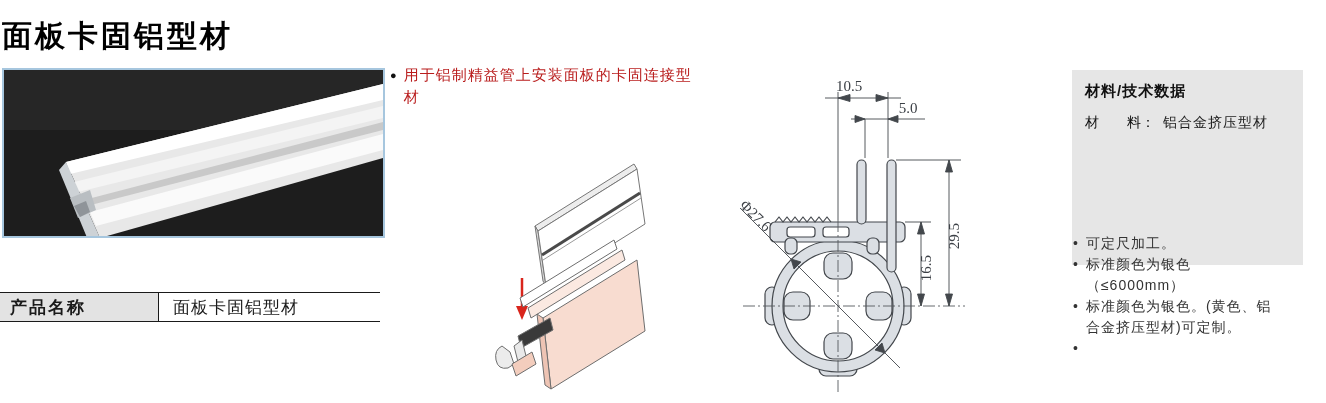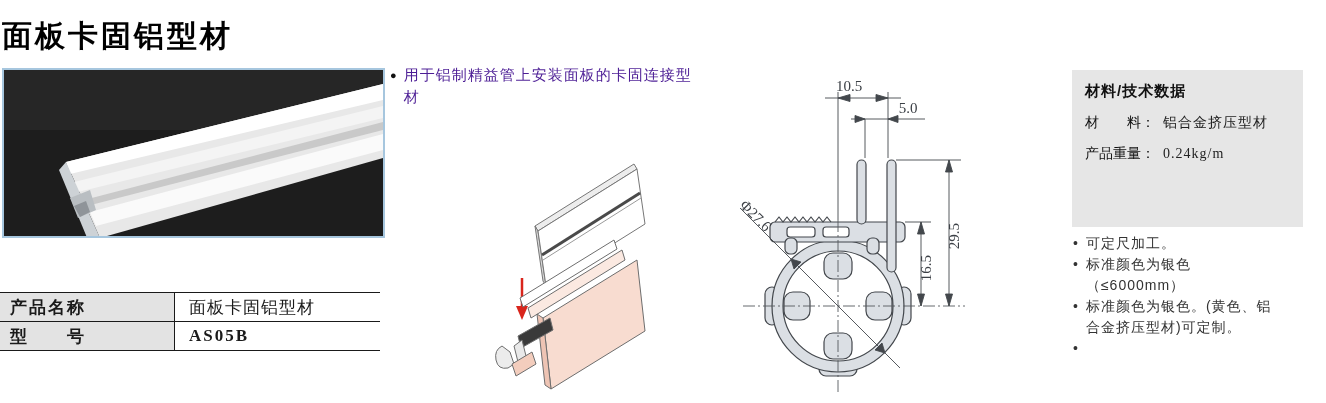--- a/index.html
+++ b/index.html
@@ -19,46 +19,46 @@
   
   .photo-frame{
     left:2px;top:68px;width:379px;height:166px;
     border:2px solid #a6c6de;background:#1d1d1d;
   }
   .photo-frame svg{display:block;}
 
   
   .desc{left:390px;top:64px;width:312px;display:flex;}
   .desc .dot{font-size:11px;line-height:22px;margin-right:7px;color:#111;}
-  .desc .txt{font-size:15px;line-height:22px;color:#4c1d95;letter-spacing:1px;}
+  .desc .txt{font-size:15px;line-height:22px;color:#b91c1c;letter-spacing:1px;}
 
   
   .ptable{
     left:0px;top:292px;width:380px;
     border-collapse:collapse;table-layout:fixed;
     font-size:17px;
   }
   .ptable td{
-    height:28px;padding:0 16px 0 10px;
+    height:28px;padding:0 0 0 10px;
     border-top:1.5px solid #1a1a1a;border-bottom:1.5px solid #1a1a1a;
     vertical-align:middle;
   }
   .ptable td.lbl{
     width:148px;background:#e3e3e3;font-weight:bold;
     font-family:"Liberation Serif","DejaVu Serif",serif;letter-spacing:2px;
     border-right:1.5px solid #1a1a1a;
   }
   .ptable td.val{
     font-family:"Liberation Serif","DejaVu Serif",serif;letter-spacing:1px;padding-left:14px;
   }
   .ptable tr.model td.val{font-weight:bold;letter-spacing:2px;}
 
   
   .panel{
-    left:1072px;top:70px;width:231px;height:157px;background:#e6e6e6;
+    left:1072px;top:70px;width:231px;height:195px;background:#e6e6e6;
     box-sizing:border-box;padding:12px 12px 0 13px;
   }
   .panel .head{font-size:15px;font-weight:bold;letter-spacing:1px;color:#111;}
   .panel .row{margin-top:13px;font-size:14px;display:flex;align-items:baseline;}
   .panel .row .l{font-weight:normal;white-space:nowrap;color:#111;}
   .panel .row .v{
     margin-left:8px;color:#222;
     font-family:"Liberation Serif","DejaVu Serif",serif;letter-spacing:1px;white-space:nowrap;
   }
 
@@ -102,24 +102,20 @@
     <span class="dot">●</span>
     <span class="txt">用于铝制精益管上安装面板的卡固连接型材</span>
   </div>
 
   <table class="abs ptable">
     <tbody>
         <tr>
       <td class="lbl">产品名称</td>
       <td class="val">面板卡固铝型材</td>
     </tr>
-    <tr class="model">
-      <td class="lbl">型　　号</td>
-      <td class="val">AS05B</td>
-    </tr>
   </tbody>
     </table>
 
   <svg class="abs" style="left:462px;top:150px;" width="235" height="250" viewBox="0 0 235 250">
 
     <g stroke="#777" stroke-width="1" stroke-linejoin="round">
       <polygon points="73,76 172,14 175,19 76,81" fill="#ededed"></polygon>
       <polygon points="73,76 76,81 84,136 81,131" fill="#d8d8d8"></polygon>
       <polygon points="76,81 175,19 183,74 84,136" fill="#ffffff"></polygon>
       <line x1="80" y1="105" x2="178" y2="43" stroke="#4a4a4a" stroke-width="3"></line>
@@ -214,24 +210,20 @@
       <text x="24" y="148" transform="rotate(45 24 148)">Φ27.6</text>
     </g>
   </svg>
 
   <div class="abs panel">
     <div class="head">材料/技术数据</div>
     <div class="row">
       <span class="l">材　　料：</span>
       <span class="v">铝合金挤压型材</span>
     </div>
-    <div class="row">
-      <span class="l">产品重量：</span>
-      <span class="v">0.24kg/m</span>
-    </div>
   </div>
 
   <div class="abs notes">
     <div class="note">
       <span class="b">•</span>
       <span>可定尺加工。</span>
     </div>
     <div class="note">
       <span class="b">•</span>
       <span>标准颜色为银色（≤6000mm）</span>

